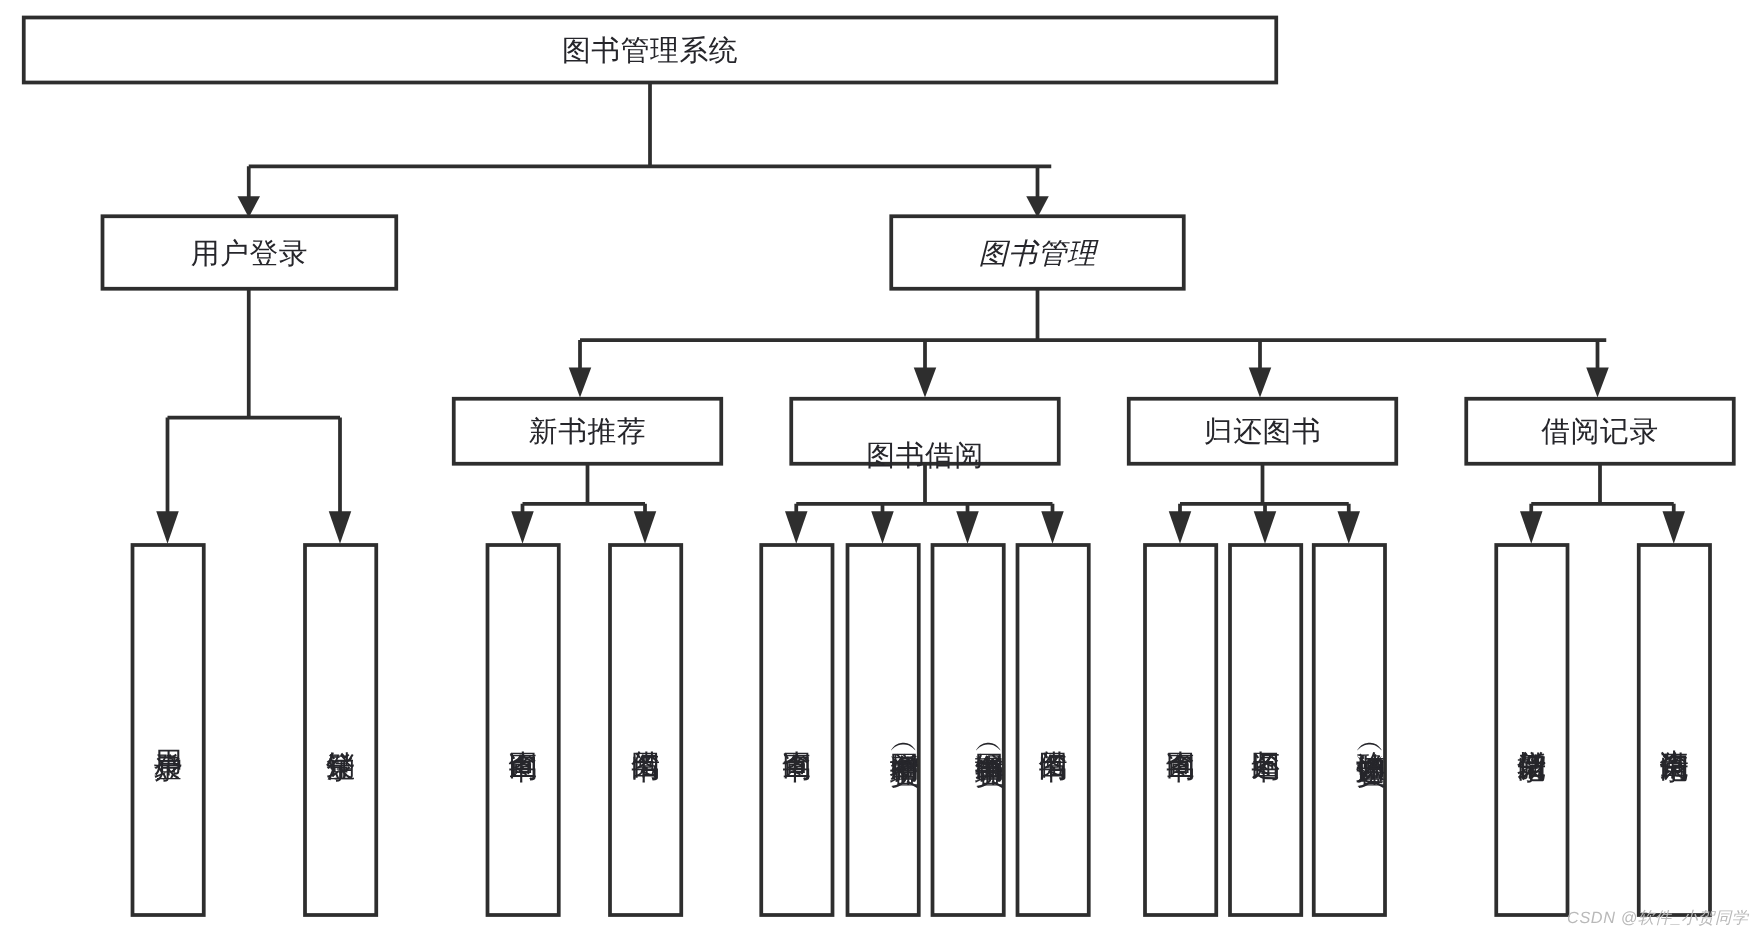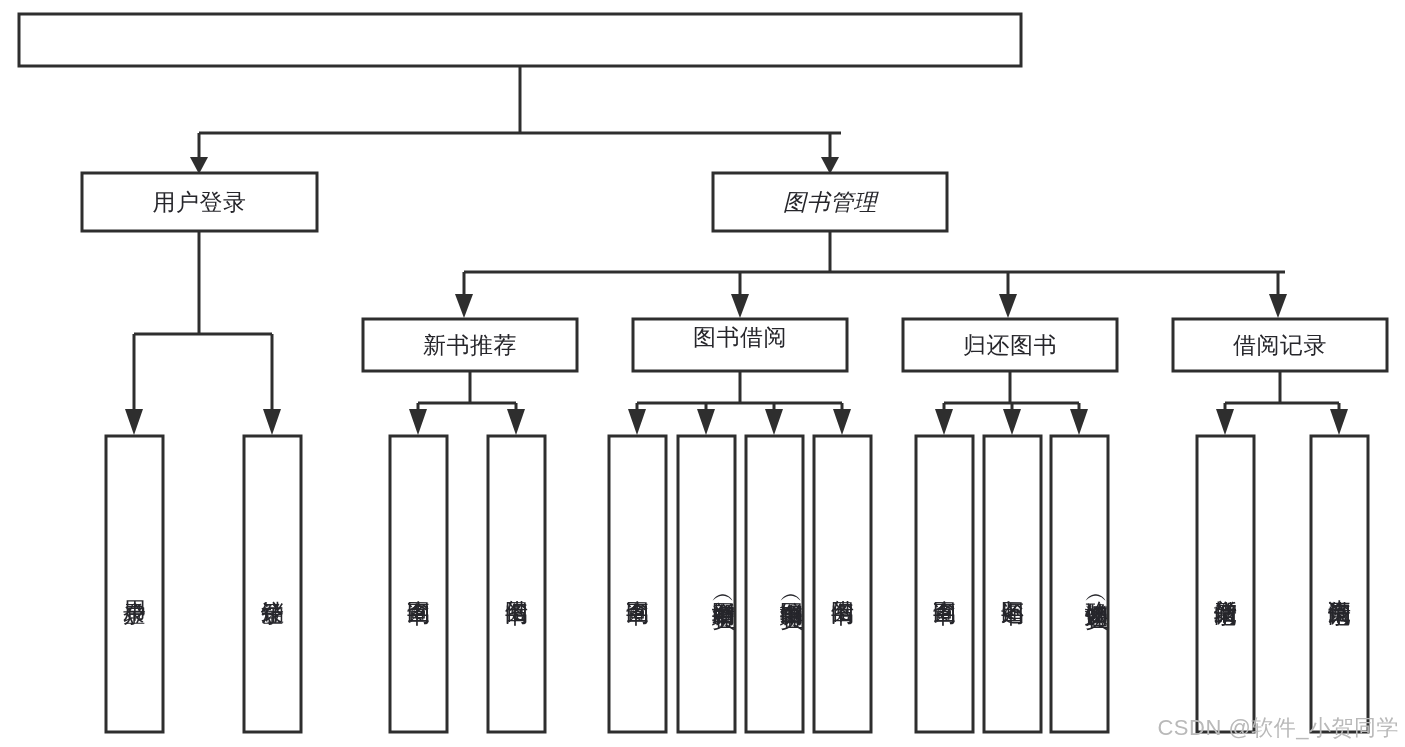--- a/index.html
+++ b/index.html
@@ -70,25 +70,26 @@
   }
   .node-label-v.align-top {
     align-items: flex-start;
     padding-top: 6px;
     box-sizing: border-box;
   }
   .watermark {
     position: absolute;
     right: 6px;
     bottom: 4px;
-    font-size: 22px;
+    font-size: 13px;
     color: #b9b9b9;
     letter-spacing: 0.5px;
     white-space: nowrap;
     pointer-events: none;
+    font-style: italic;
   }
 </style>
 </head>
 <body>
 
 <div id="diagram-root">
 
   <svg id="tree-svg" viewBox="0 0 1405 747">
     <defs></defs>
 
@@ -173,26 +174,27 @@
     <polygon class="arrow-head" points="1070,409 1088,409 1079,435"></polygon>
 
     <path class="connector" d="M 1280 371 L 1280 403"></path>
     <path class="connector" d="M 1225 403 L 1339 403"></path>
     <path class="connector" d="M 1225 403 L 1225 412"></path>
     <path class="connector" d="M 1339 403 L 1339 412"></path>
     <polygon class="arrow-head" points="1216,409 1234,409 1225,435"></polygon>
     <polygon class="arrow-head" points="1330,409 1348,409 1339,435"></polygon>
   </svg>
 
+  <div class="node-label-h" style="left:19px; top:14px; width:1002px; height:52px;">图书管理系统</div>
 
   <div class="node-label-h" style="left:82px; top:173px; width:235px; height:58px;">用户登录</div>
   <div class="node-label-h" style="left:713px; top:173px; width:234px; height:58px;font-style:italic;">图书管理</div>
 
   <div class="node-label-h" style="left:363px; top:319px; width:214px; height:52px;border-radius:13px;">新书推荐</div>
-  <div class="node-label-h" style="left:633px; top:311px; width:214px; height:52px;border-radius:13px;">图书借阅</div>
+  <div class="node-label-h" style="left:633px; top:338px; width:214px; height:52px;border-radius:13px;">图书借阅</div>
   <div class="node-label-h" style="left:903px; top:319px; width:214px; height:52px;">归还图书</div>
   <div class="node-label-h" style="left:1173px; top:319px; width:214px; height:52px;">借阅记录</div>
 
   <div class="node-label-v" style="left:106px; top:436px; width:57px; height:296px;">用户登录</div>
   <div class="node-label-v" style="left:244px; top:436px; width:57px; height:296px;">注销登录</div>
 
   <div class="node-label-v" style="left:390px; top:436px; width:57px; height:296px;">查询图书</div>
   <div class="node-label-v" style="left:488px; top:436px; width:57px; height:296px;">借阅图书</div>
 
   <div class="node-label-v" style="left:609px; top:436px; width:57px; height:296px;">查询图书</div>

